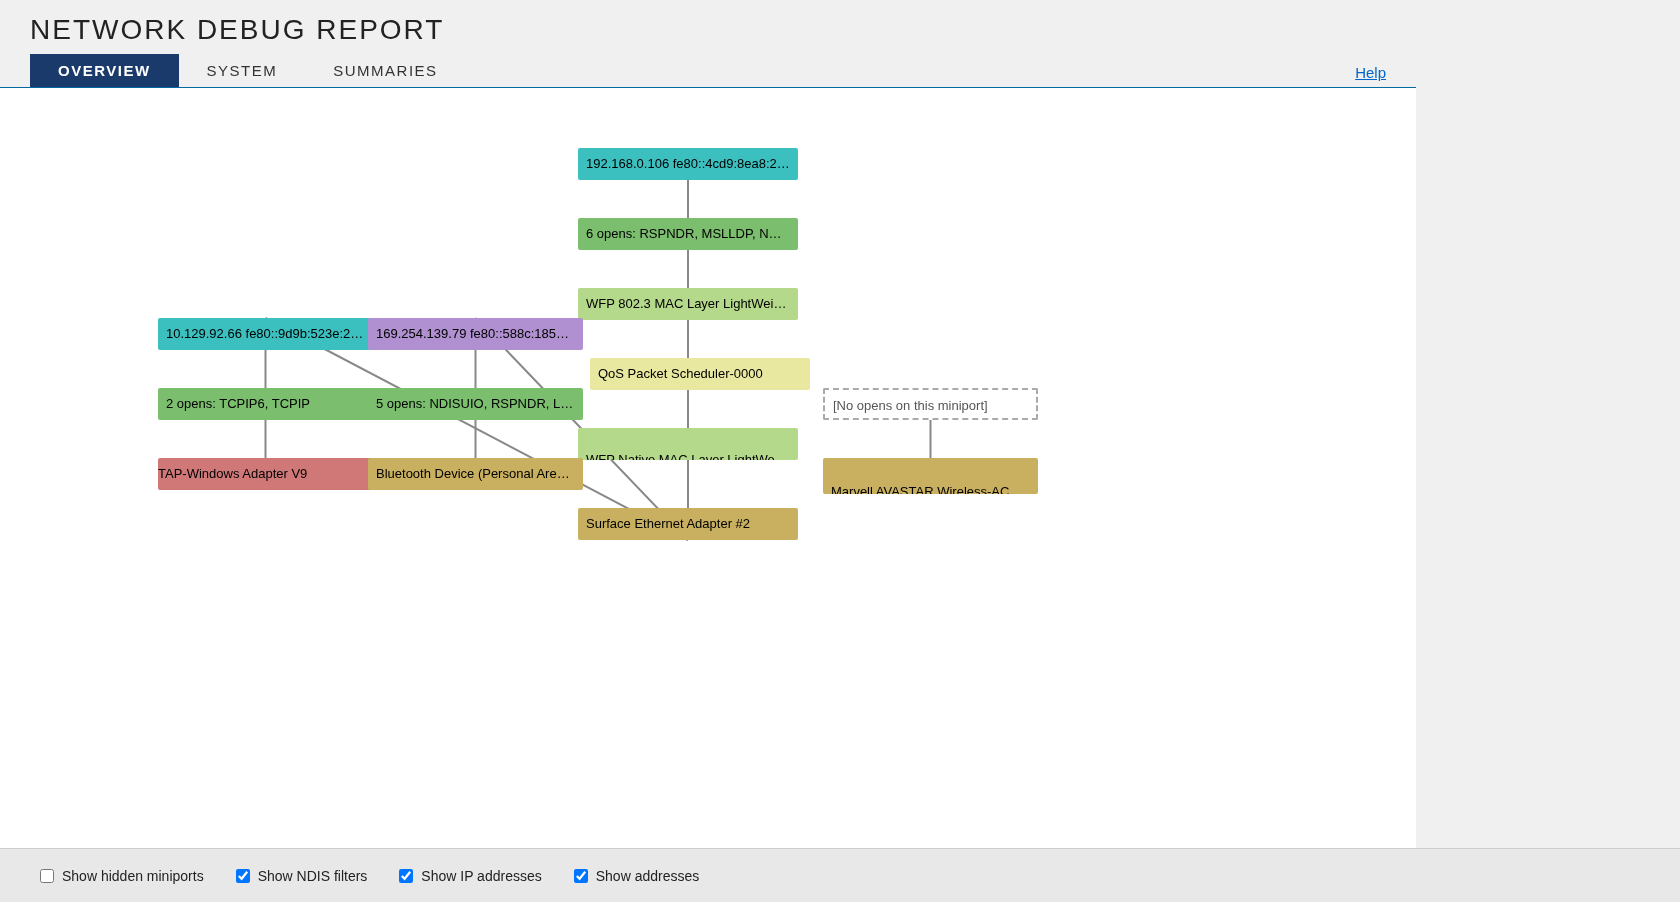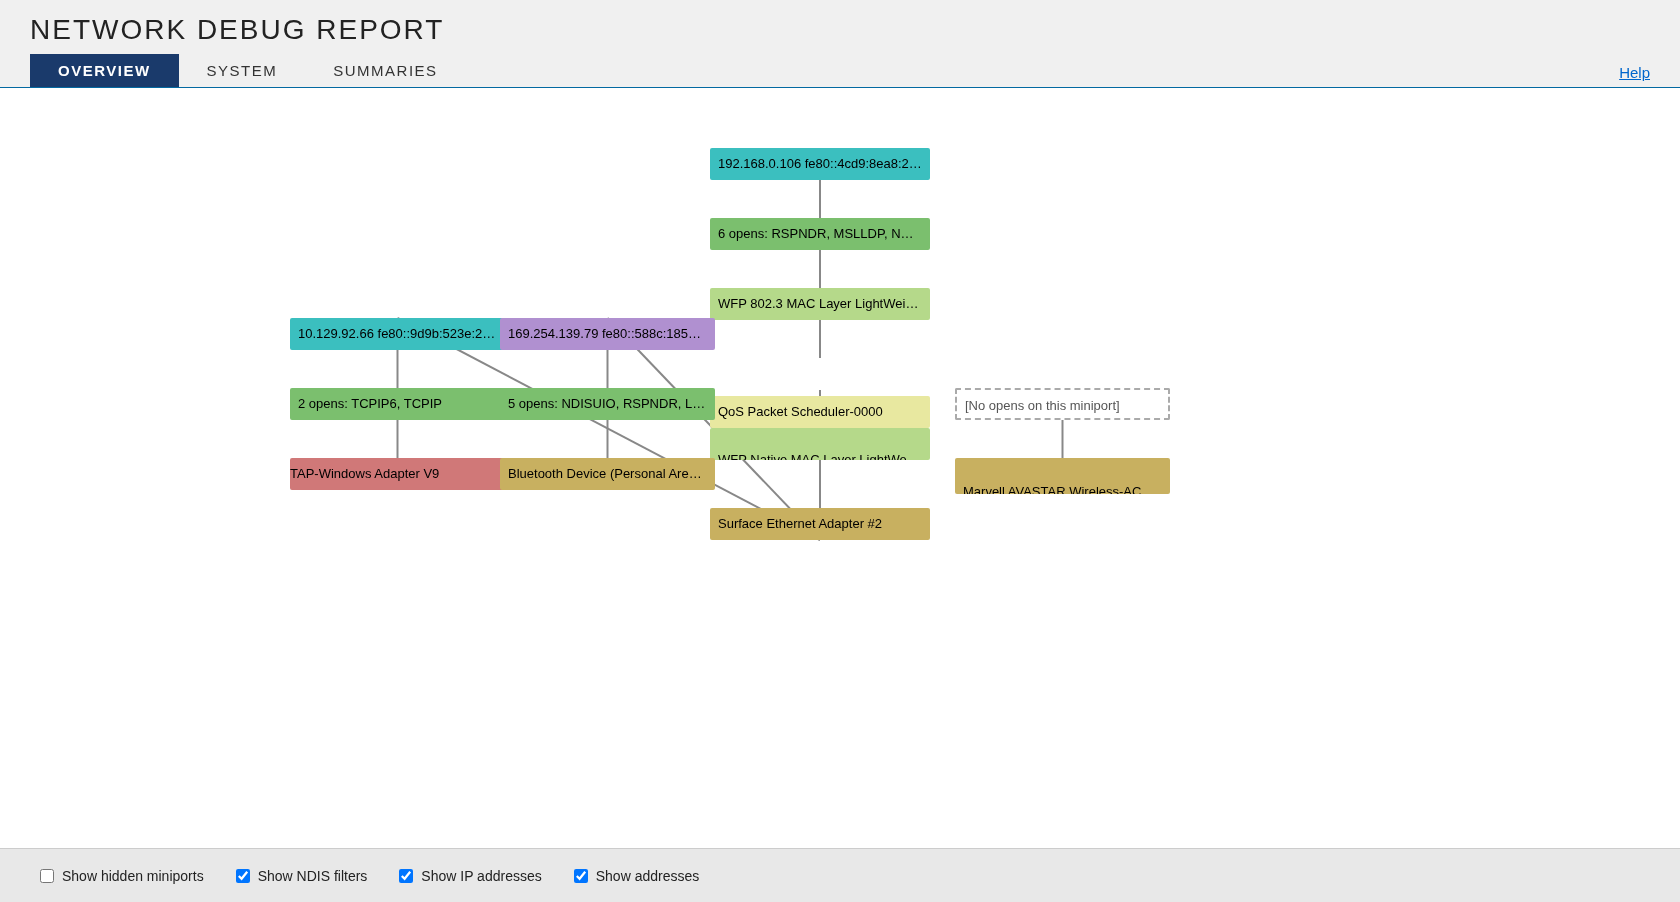--- a/index.html
+++ b/index.html
@@ -4,21 +4,21 @@
   <style>
     * { box-sizing: border-box; margin: 0; padding: 0; }
     body {
       font-family: 'Segoe UI', Tahoma, Geneva, Verdana, sans-serif;
       background: #f0f0f0;
       width: 1680px;
       min-height: 902px;
       overflow-x: hidden;
     }
     #app {
-      width: 1680px;
+      width: 1416px;
       min-height: 902px;
       background: #f0f0f0;
       display: flex;
       flex-direction: column;
     }
     
     #header {
       background: #f0f0f0;
       padding: 14px 30px 0 30px;
     }
@@ -153,21 +153,21 @@
           <line x1="107.5" y1="302" x2="107.5" y2="340" stroke="#888" stroke-width="2"></line>
           <line x1="530" y1="422" x2="317.5" y2="200" stroke="#888" stroke-width="2"></line>
           <line x1="317.5" y1="232" x2="317.5" y2="270" stroke="#888" stroke-width="2"></line>
           <line x1="317.5" y1="302" x2="317.5" y2="340" stroke="#888" stroke-width="2"></line>
           <line x1="772.5" y1="302" x2="772.5" y2="340" stroke="#888" stroke-width="2"></line>
         </svg>
 
     <div class="node" style="left: 420px; top: 30px; width: 220px; height: 32px; line-height: 32px; padding: 0px 8px; background: rgb(59, 191, 191); color: rgb(0, 0, 0);">192.168.0.106 fe80::4cd9:8ea8:2bc0:e</div>
         <div class="node" style="left: 420px; top: 100px; width: 220px; height: 32px; line-height: 32px; padding: 0px 8px; background: rgb(123, 191, 110); color: rgb(0, 0, 0);">6 opens: RSPNDR, MSLLDP, NDISUIO</div>
         <div class="node" style="left: 420px; top: 170px; width: 220px; height: 32px; line-height: 32px; padding: 0px 8px; background: rgb(181, 217, 138); color: rgb(0, 0, 0);">WFP 802.3 MAC Layer LightWeight Fi</div>
-        <div class="node" style="left: 420px; top: 240px; width: 220px; height: 32px; line-height: 32px; padding: 0px 8px; background: rgb(232, 232, 160); color: rgb(0, 0, 0); margin-top: 38px;">QoS Packet Scheduler-0000</div>
+        <div class="node" style="left: 432px; top: 240px; width: 220px; height: 32px; line-height: 32px; padding: 0px 8px; background: rgb(232, 232, 160); color: rgb(0, 0, 0);">QoS Packet Scheduler-0000</div>
         <div class="node" style="left: 420px; top: 310px; width: 220px; height: 32px; line-height: 32px; padding: 16px 8px; background: rgb(181, 217, 138); color: rgb(0, 0, 0);">WFP Native MAC Layer LightWeight</div>
         <div class="node" style="left: 420px; top: 390px; width: 220px; height: 32px; line-height: 32px; padding: 0px 8px; background: rgb(200, 176, 96); color: rgb(0, 0, 0);">Surface Ethernet Adapter #2</div>
         <div class="node" style="left: 0px; top: 200px; width: 215px; height: 32px; line-height: 32px; padding: 0px 8px; background: rgb(59, 191, 191); color: rgb(0, 0, 0);">10.129.92.66 fe80::9d9b:523e:2d70:2</div>
         <div class="node" style="left: 0px; top: 270px; width: 215px; height: 32px; line-height: 32px; padding: 0px 8px; background: rgb(123, 191, 110); color: rgb(0, 0, 0);">2 opens: TCPIP6, TCPIP</div>
         <div class="node" style="left: 0px; top: 340px; width: 215px; height: 32px; line-height: 32px; padding: 0px 0; background: rgb(208, 120, 120); color: rgb(0, 0, 0);">TAP-Windows Adapter V9</div>
         <div class="node" style="left: 210px; top: 200px; width: 215px; height: 32px; line-height: 32px; padding: 0px 8px; background: rgb(176, 144, 208); color: rgb(0, 0, 0);">169.254.139.79 fe80::588c:1851:f711:</div>
         <div class="node" style="left: 210px; top: 270px; width: 215px; height: 32px; line-height: 32px; padding: 0px 8px; background: rgb(123, 191, 110); color: rgb(0, 0, 0);">5 opens: NDISUIO, RSPNDR, LLTDIO,</div>
         <div class="node" style="left: 210px; top: 340px; width: 215px; height: 32px; line-height: 32px; padding: 0px 8px; background: rgb(200, 176, 96); color: rgb(0, 0, 0);">Bluetooth Device (Personal Area Net</div>
         <div class="node" style="left: 665px; top: 270px; width: 215px; height: 32px; line-height: 32px; padding: 0px 8px; background: transparent; border: 2px dashed rgb(170, 170, 170); color: rgb(85, 85, 85);">[No opens on this miniport]</div>
         <div class="node" style="left: 665px; top: 340px; width: 215px; height: 32px; line-height: 32px; padding: 18px 8px; background: rgb(200, 176, 96); color: rgb(0, 0, 0);">Marvell AVASTAR Wireless-AC Netw</div>

